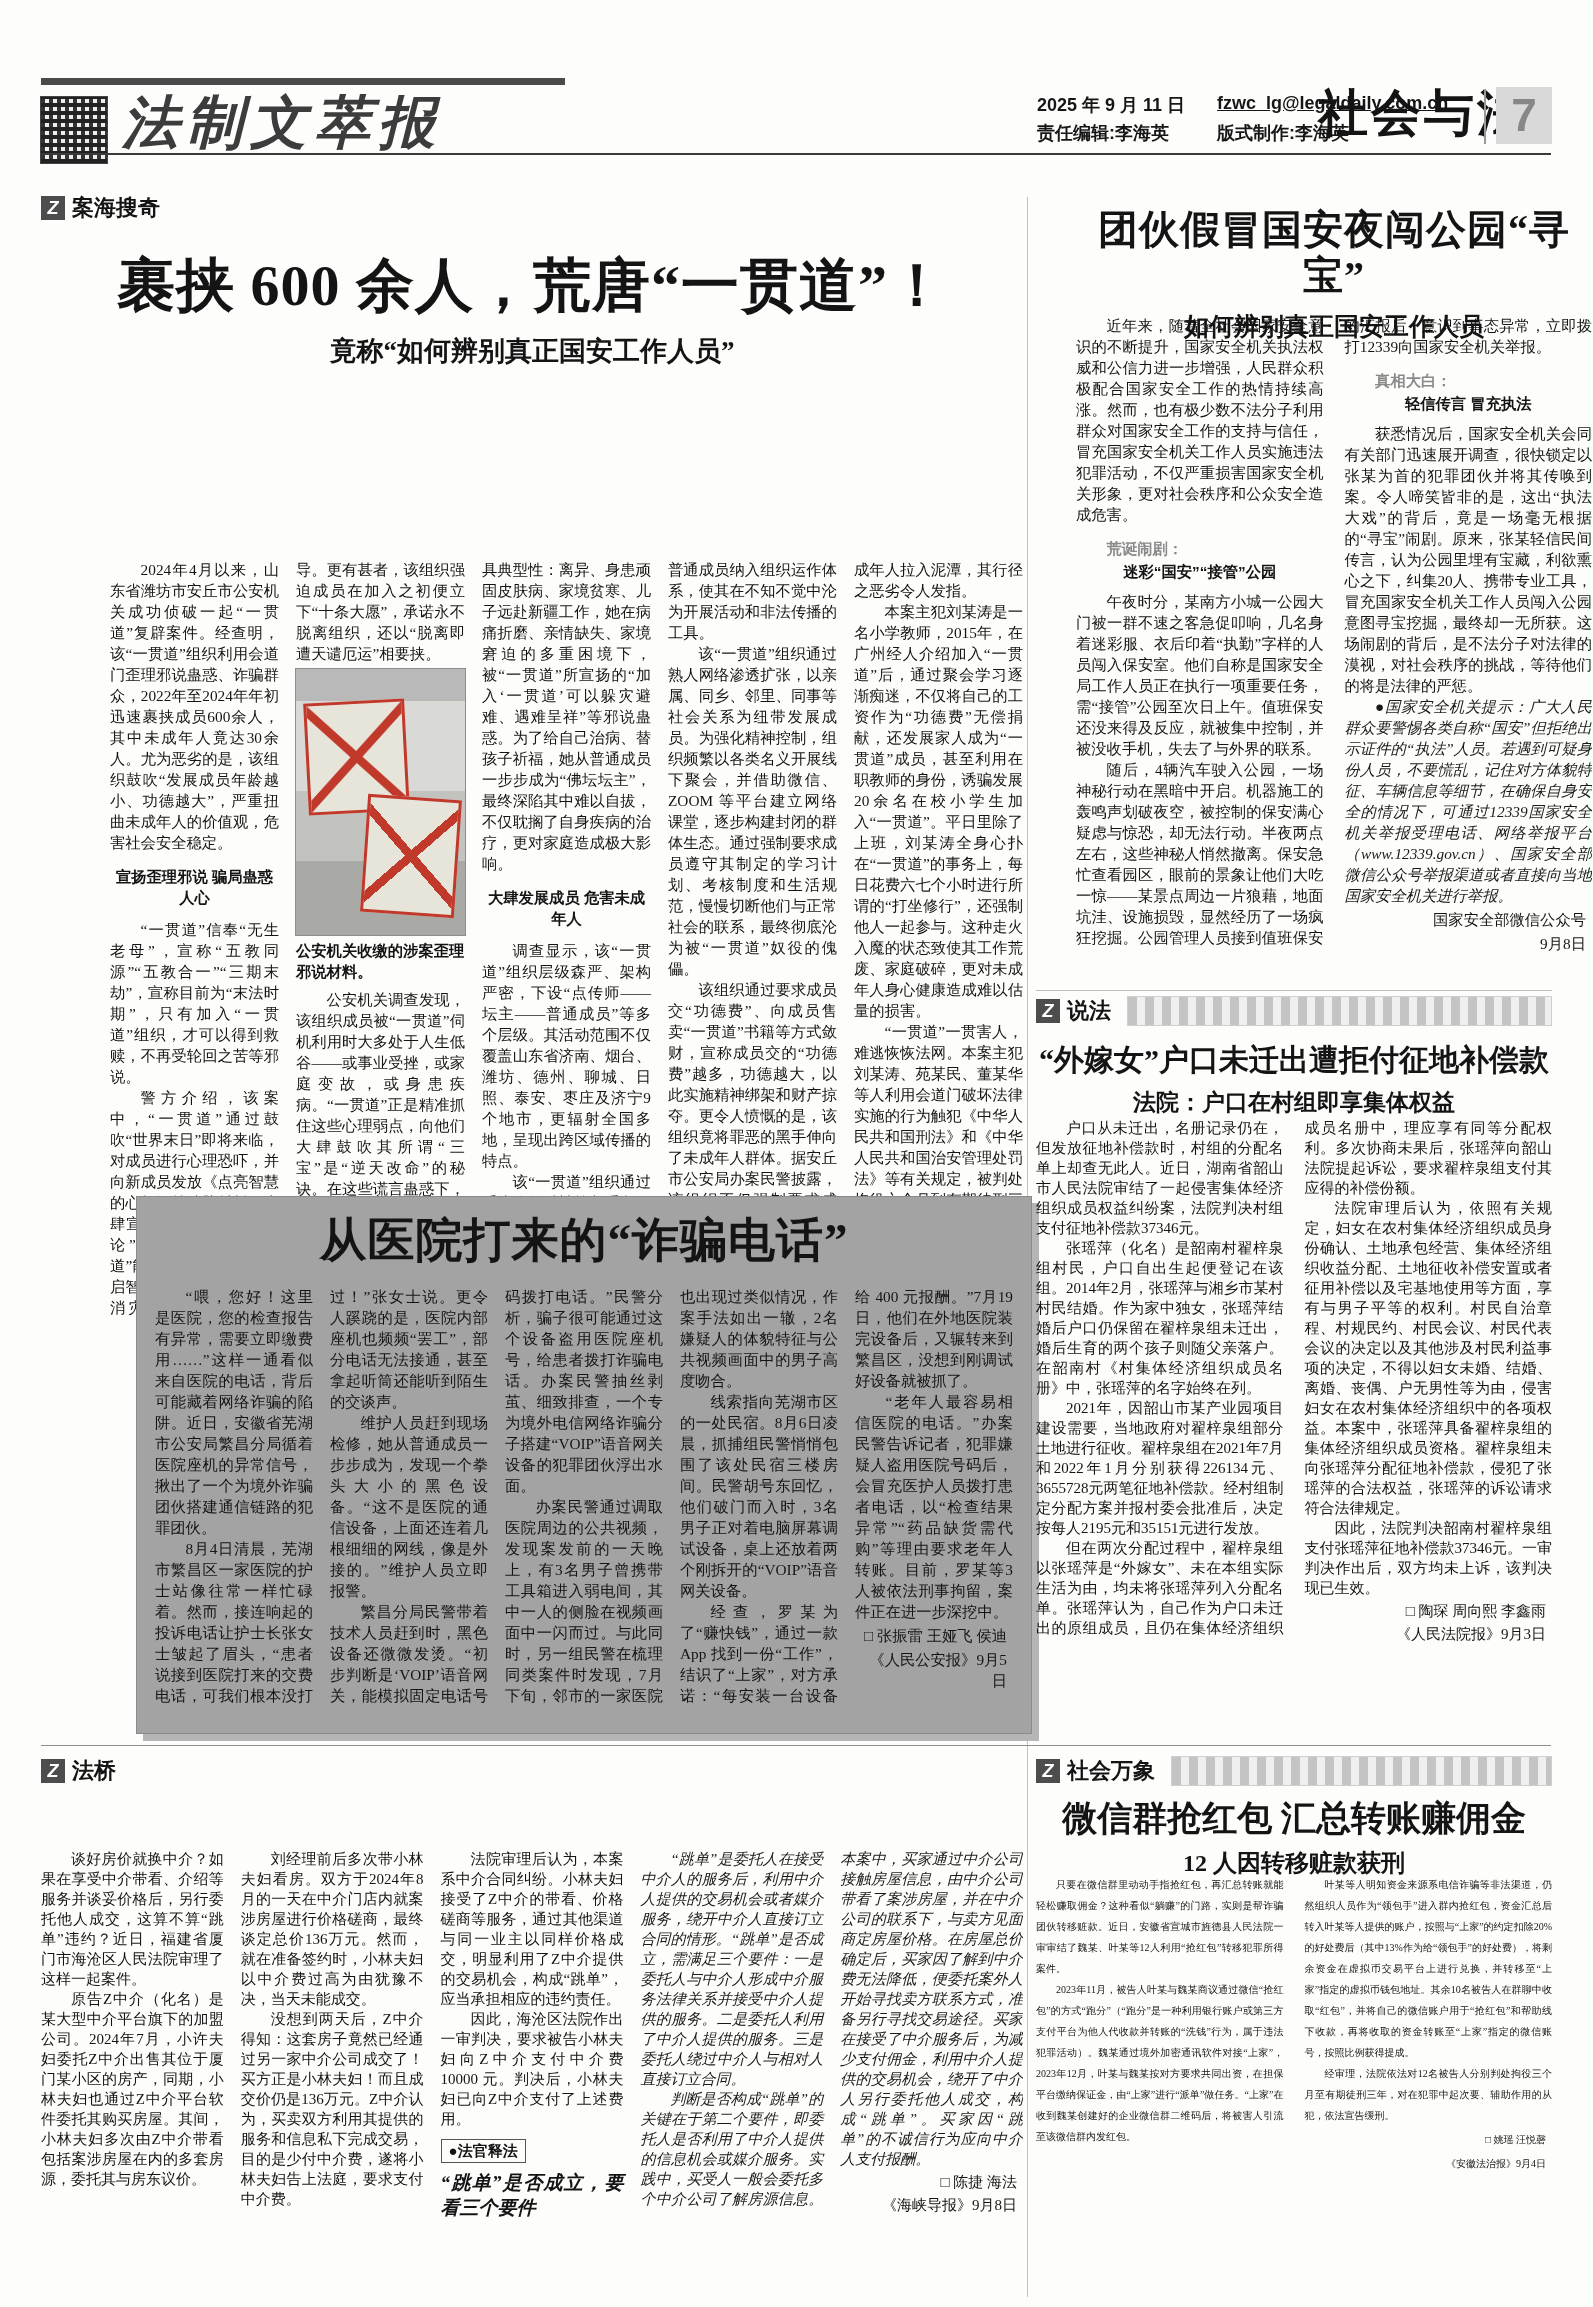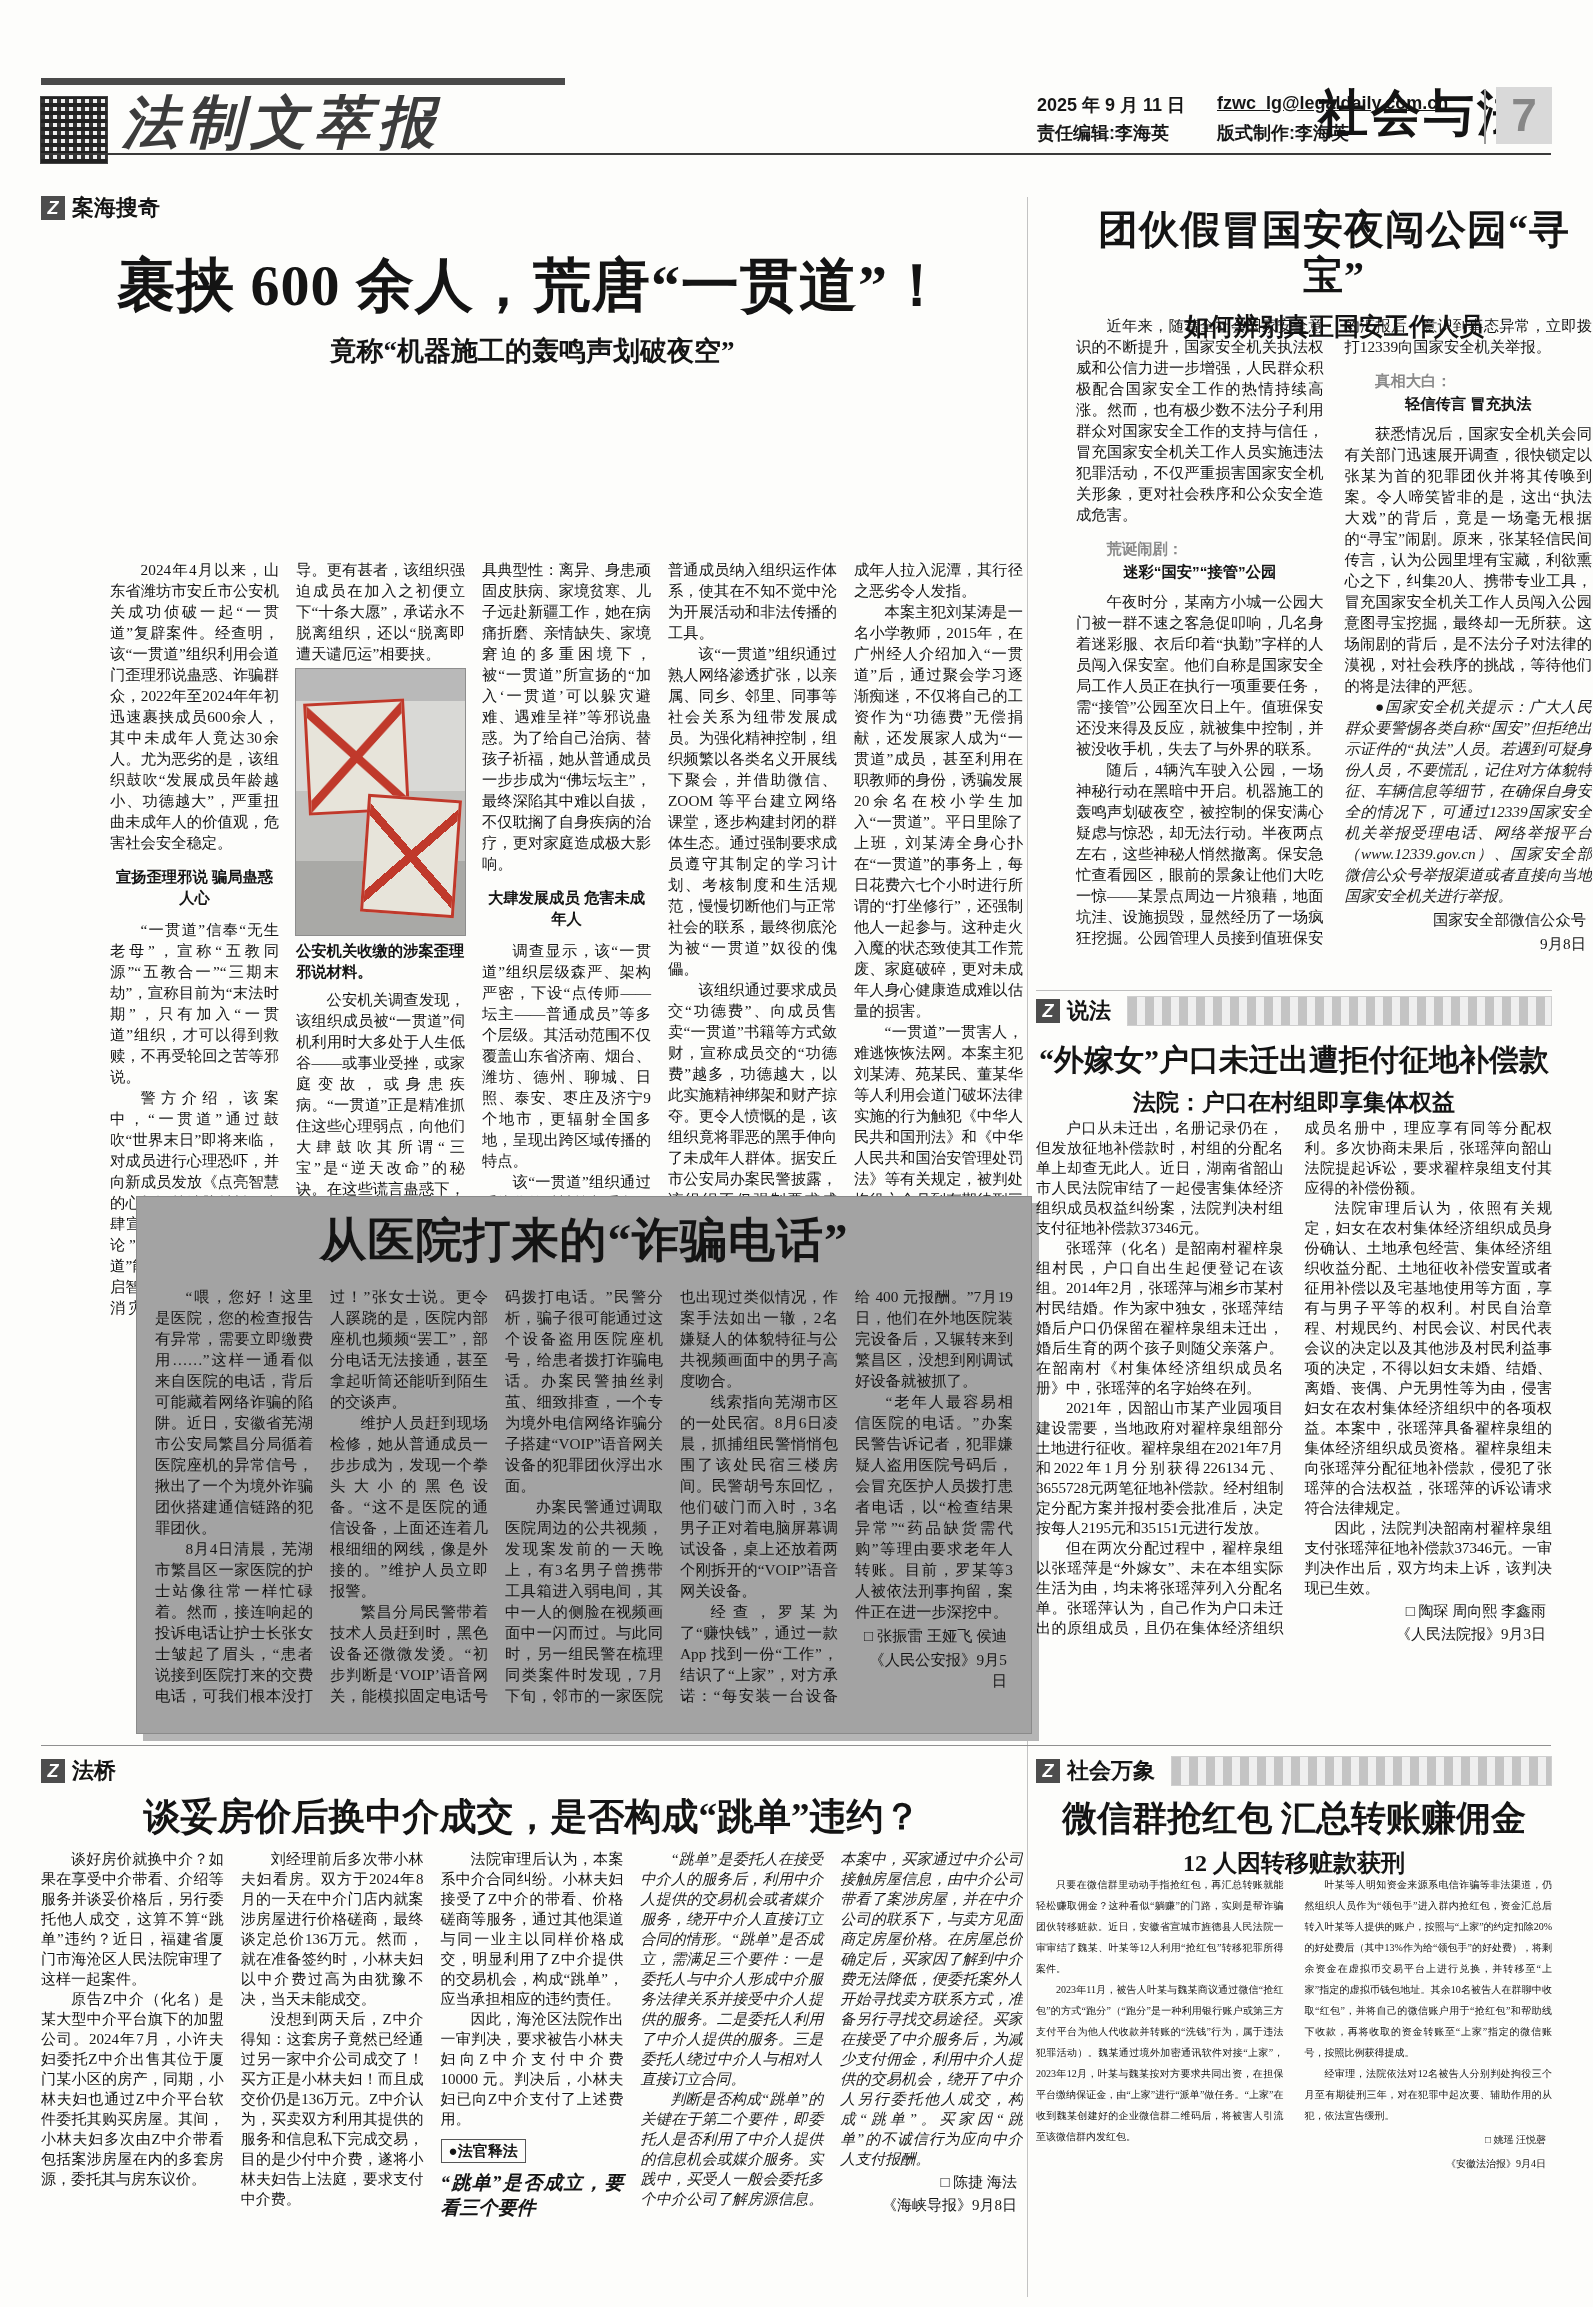--- a/index.html
+++ b/index.html
@@ -114,21 +114,21 @@
   <div class="abs" id="vdiv"></div>
   <div class="abs" id="hdiv-bottom"></div>
   <div class="abs" id="hdiv-shuofa"></div>
 
   <div class="abs" id="a1">
     <div class="kicker">
       <span class="zicon">Z</span>
       <span class="ktext">案海搜奇</span>
     </div>
     <div class="headline">裹挟 600 余人，荒唐“一贯道”！</div>
-    <div class="subline">竟称“机器施工的轰鸣声划破夜空”</div>
+    <div class="subline">竟称“如何辨别真正国安工作人员”</div>
     <div class="abs body-cols" id="a1-body">
         <p class="para">2024年4月以来，山东省潍坊市安丘市公安机关成功侦破一起“一贯道”复辟案件。经查明，该“一贯道”组织利用会道门歪理邪说蛊惑、诈骗群众，2022年至2024年年初迅速裹挟成员600余人，其中未成年人竟达30余人。尤为恶劣的是，该组织鼓吹“发展成员年龄越小、功德越大”，严重扭曲未成年人的价值观，危害社会安全稳定。</p>
         <p class="sub-mid">宣扬歪理邪说 骗局蛊惑人心</p>
         <p class="para">“一贯道”信奉“无生老母”，宣称“五教同源”“五教合一”“三期末劫”，宣称目前为“末法时期”，只有加入“一贯道”组织，才可以得到救赎，不再受轮回之苦等邪说。</p>
         <p class="para">警方介绍，该案中，“一贯道”通过鼓吹“世界末日”即将来临，对成员进行心理恐吓，并向新成员发放《点亮智慧的心灯》等洗脑材料，大肆宣扬“三期末劫”“末世论”等邪说，谎称“求道”能使人“逢凶化吉、开启智慧、身心安宁、祛病消灾”等，以此进行诱导。更有甚者，该组织强迫成员在加入之初便立下“十条大愿”，承诺永不脱离组织，还以“脱离即遭天谴厄运”相要挟。</p>
         <div class="figure-wrap">
           <div class="photo"></div>
           <div class="photo-caption">公安机关收缴的涉案歪理邪说材料。</div>
         </div>
         <p class="para">公安机关调查发现，该组织成员被“一贯道”伺机利用时大多处于人生低谷——或事业受挫，或家庭变故，或身患疾病。“一贯道”正是精准抓住这些心理弱点，向他们大肆鼓吹其所谓“三宝”是“逆天改命”的秘诀。在这些谎言蛊惑下，许多受害者抱着“求平安”“祛病痛”“转运势”的幻想，最终误入泥潭。</p>
@@ -197,21 +197,20 @@
         <p class="byline">□ 陶琛 周向熙 李鑫雨</p>
         <p class="byline">《人民法院报》9月3日</p>
       </div>
   </div>
 
   <div class="abs" id="a5">
     <div class="kicker">
       <span class="zicon">Z</span>
       <span class="ktext">法桥</span>
     </div>
-    <div class="headline">谈妥房价后换中介成交，是否构成“跳单”违约？</div>
     <div class="abs body-cols" id="a5-body"><p class="para">谈好房价就换中介？如果在享受中介带看、介绍等服务并谈妥价格后，另行委托他人成交，这算不算“跳单”违约？近日，福建省厦门市海沧区人民法院审理了这样一起案件。</p><p class="para">原告Z中介（化名）是某大型中介平台旗下的加盟公司。2024年7月，小许夫妇委托Z中介出售其位于厦门某小区的房产，同期，小林夫妇也通过Z中介平台软件委托其购买房屋。其间，小林夫妇多次由Z中介带看包括案涉房屋在内的多套房源，委托其与房东议价。</p><p class="para">刘经理前后多次带小林夫妇看房。双方于2024年8月的一天在中介门店内就案涉房屋进行价格磋商，最终谈定总价136万元。然而，就在准备签约时，小林夫妇以中介费过高为由犹豫不决，当天未能成交。</p><p class="para">没想到两天后，Z中介得知：这套房子竟然已经通过另一家中介公司成交了！买方正是小林夫妇！而且成交价仍是136万元。Z中介认为，买卖双方利用其提供的服务和信息私下完成交易，目的是少付中介费，遂将小林夫妇告上法庭，要求支付中介费。</p><p class="para">法院审理后认为，本案系中介合同纠纷。小林夫妇接受了Z中介的带看、价格磋商等服务，通过其他渠道与同一业主以同样价格成交，明显利用了Z中介提供的交易机会，构成“跳单”，应当承担相应的违约责任。</p><p class="para">因此，海沧区法院作出一审判决，要求被告小林夫妇向Z中介支付中介费 10000 元。判决后，小林夫妇已向Z中介支付了上述费用。</p><p class="fsf-label">●法官释法</p><p class="fsf-title">“跳单”是否成立，要看三个要件</p><p class="para kai">“跳单”是委托人在接受中介人的服务后，利用中介人提供的交易机会或者媒介服务，绕开中介人直接订立合同的情形。“跳单”是否成立，需满足三个要件：一是委托人与中介人形成中介服务法律关系并接受中介人提供的服务。二是委托人利用了中介人提供的服务。三是委托人绕过中介人与相对人直接订立合同。</p><p class="para kai">判断是否构成“跳单”的关键在于第二个要件，即委托人是否利用了中介人提供的信息机会或媒介服务。实践中，买受人一般会委托多个中介公司了解房源信息。本案中，买家通过中介公司接触房屋信息，由中介公司带看了案涉房屋，并在中介公司的联系下，与卖方见面商定房屋价格。在房屋总价确定后，买家因了解到中介费无法降低，便委托案外人开始寻找卖方联系方式，准备另行寻找交易途径。买家在接受了中介服务后，为减少支付佣金，利用中介人提供的交易机会，绕开了中介人另行委托他人成交，构成“跳单”。买家因“跳单”的不诚信行为应向中介人支付报酬。</p><p class="byline">□ 陈捷 海法</p><p class="byline">《海峡导报》9月8日</p></div>
   </div>
 
   <div class="abs" id="a6">
     <div class="kicker">
       <span class="zicon">Z</span>
       <span class="ktext">社会万象</span>
       <span class="dotbar"></span>
     </div>
     <div class="headline">微信群抢红包 汇总转账赚佣金</div>

